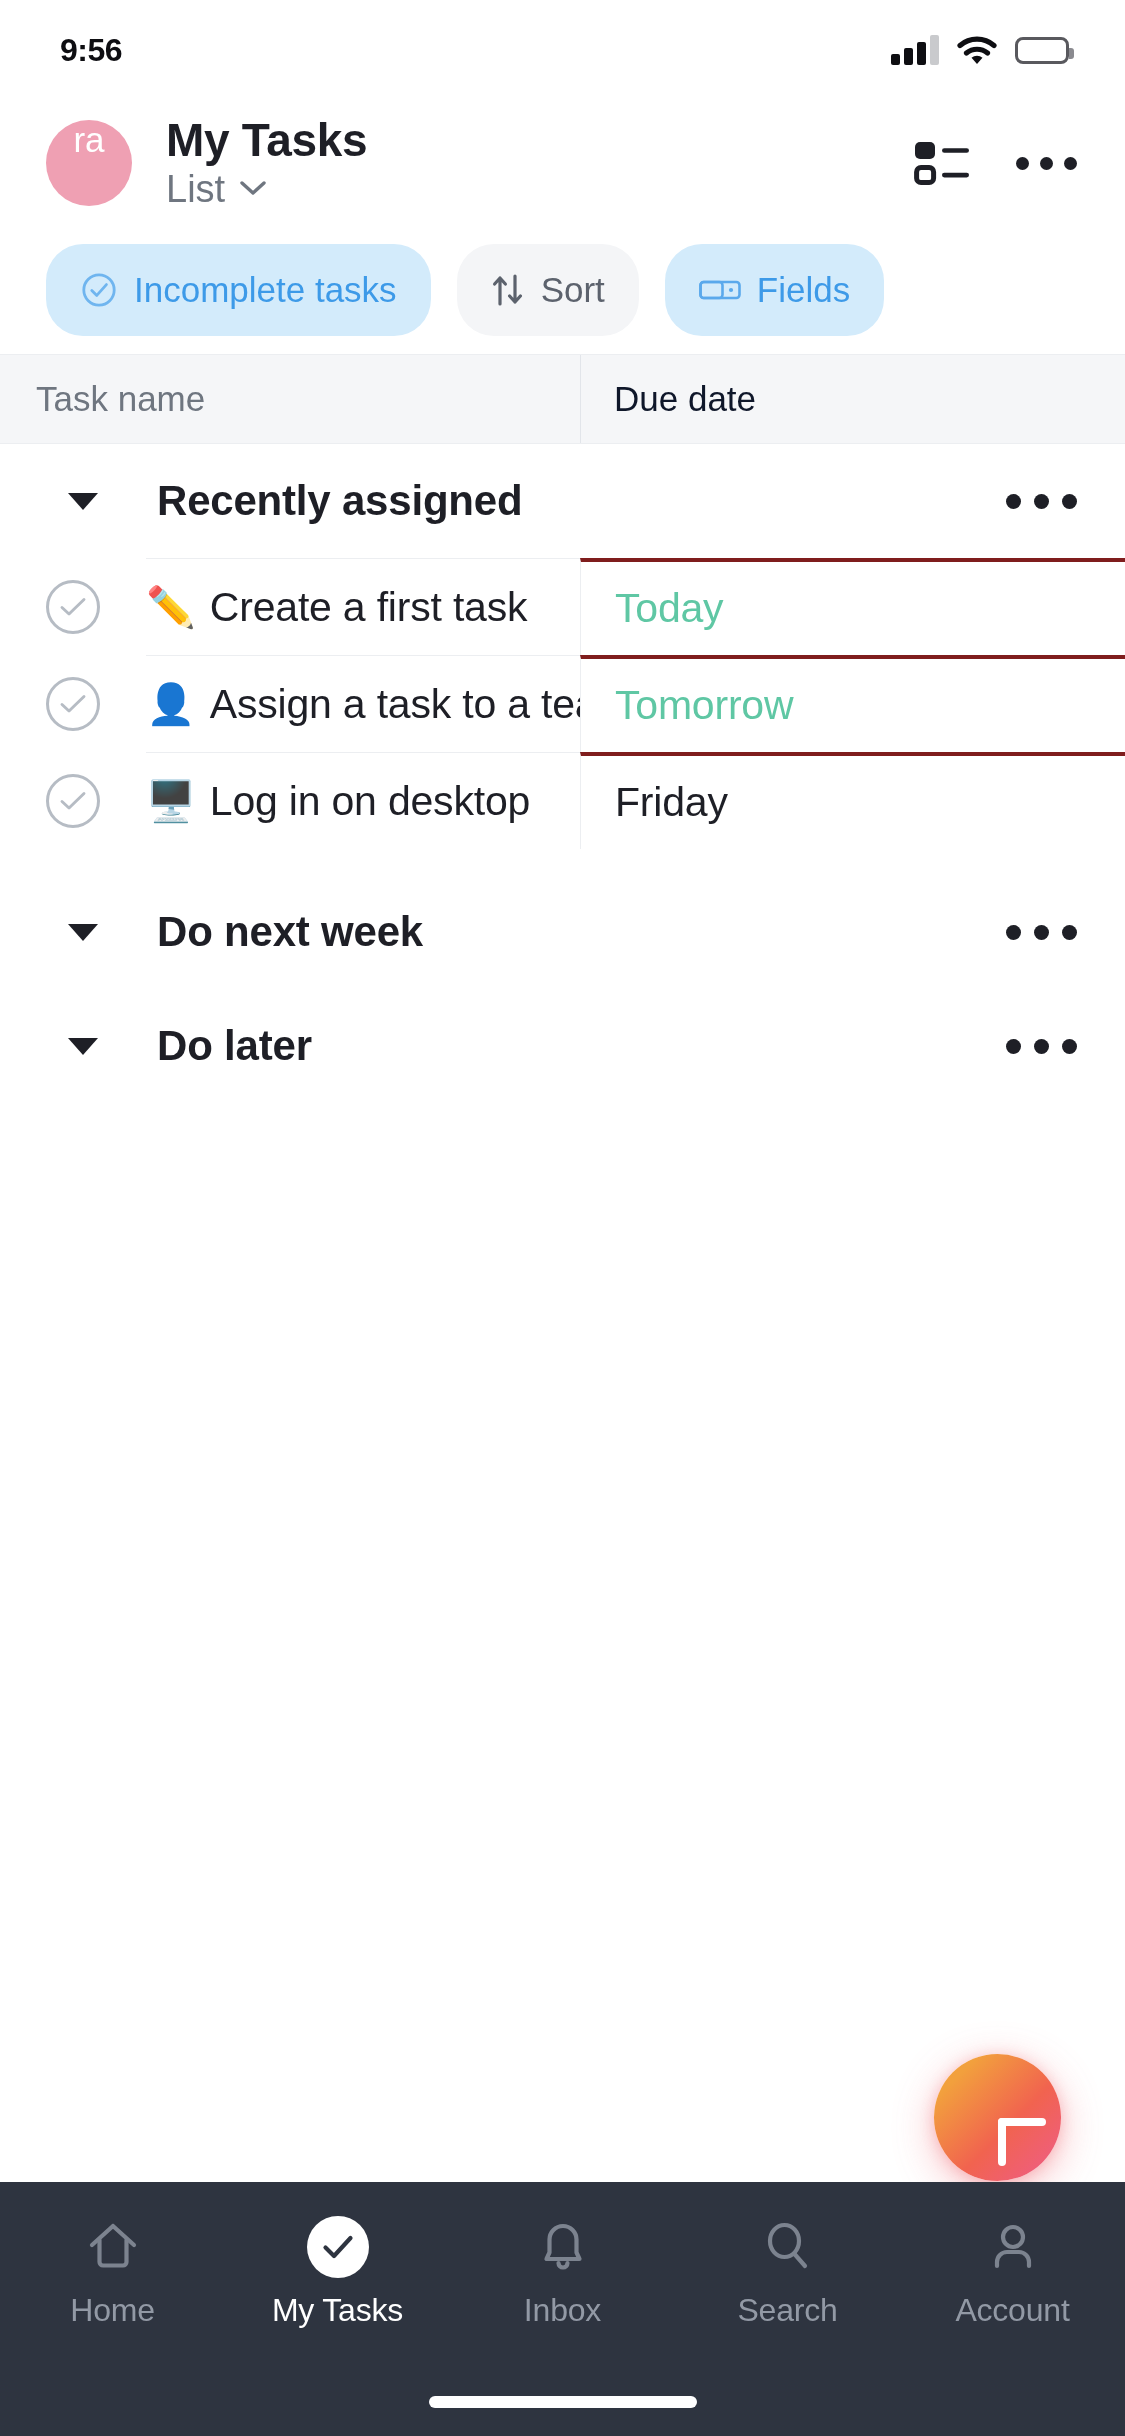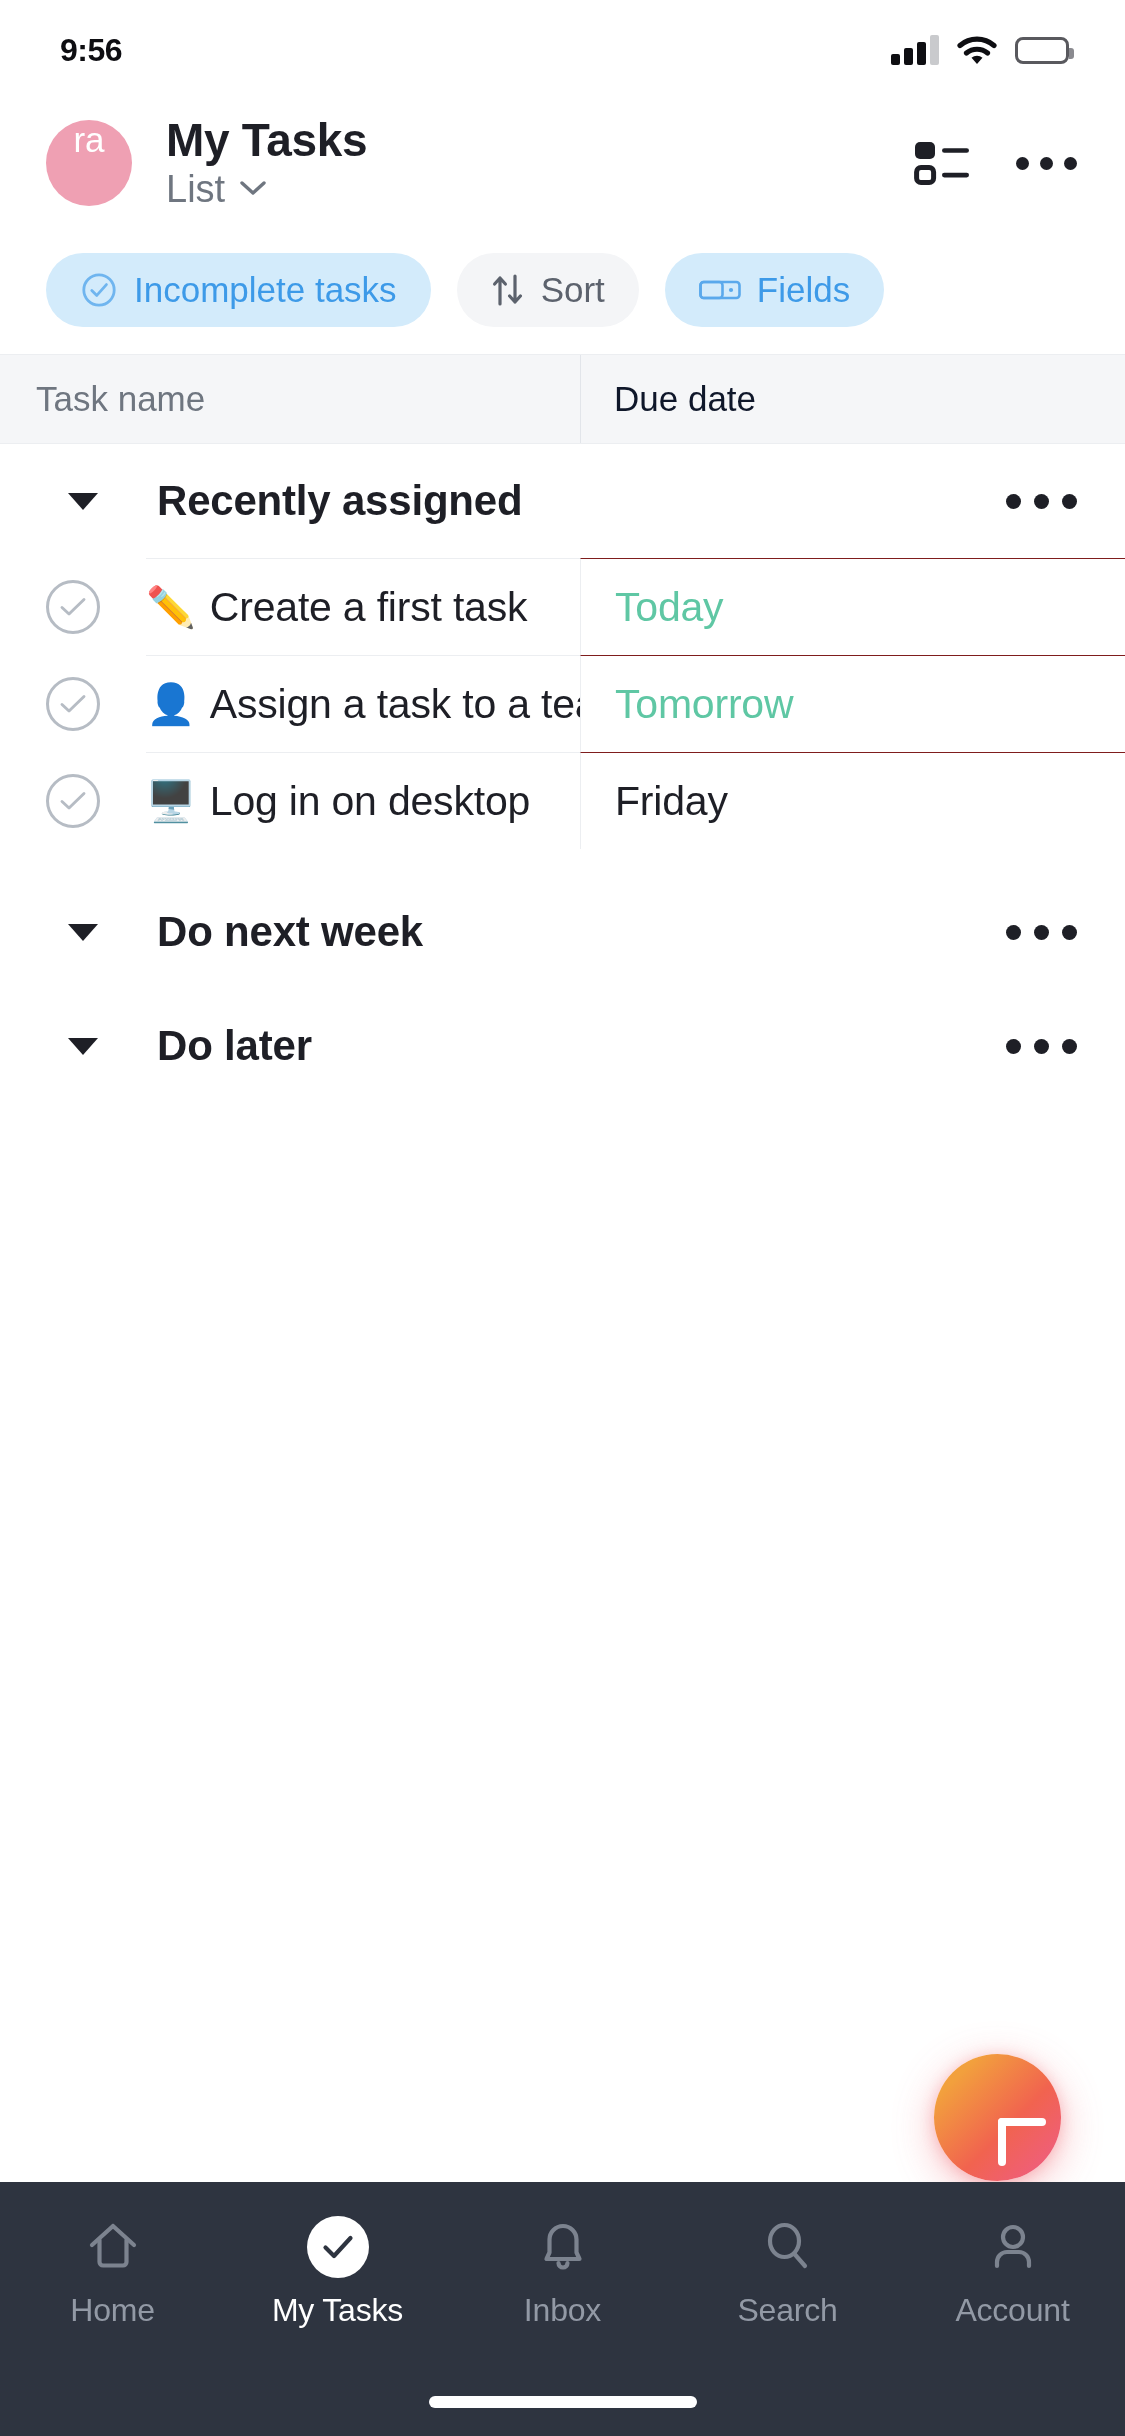--- a/index.html
+++ b/index.html
@@ -72,21 +72,21 @@
   .kebab { display: flex; align-items: center; gap: 11px; }
   .kebab i { width: 13px; height: 13px; border-radius: 50%; background: #1e1f26; display: block; }
 
   
   .chips {
     flex: 0 0 128px;
     display: flex; align-items: center; gap: 26px;
     padding: 0 46px;
   }
   .chip {
-    height: 74px; border-radius: 37px;
+    height: 92px; border-radius: 37px;
     display: flex; align-items: center; gap: 16px;
     padding: 0 34px;
     font-size: 35px;
   }
   .chip.active { background: #d3ebfb; color: #3d9ae8; }
   .chip.plain { background: #f4f5f7; color: #5c626d; }
   .chip-icon { display: flex; align-items: center; }
 
   
   .table-head {
@@ -146,21 +146,21 @@
     overflow: hidden;
   }
   .task-emoji { font-size: 40px; line-height: 1; flex: 0 0 auto; }
   .task-label {
     font-size: 41px; color: #1e1f26; letter-spacing: -0.2px; white-space: nowrap;
   }
   .task-date-cell {
     flex: 1 1 auto;
     display: flex; align-items: center;
     padding-left: 34px;
-    border-top: 1px solid #7f1d1d;
+    border-top: 4px solid #7f1d1d;
     border-left: 1px solid #eceef1;
     overflow: hidden;
   }
   .task-date { font-size: 41px; white-space: nowrap; letter-spacing: -0.2px; }
   .task-date.due-soon { color: #5fc7a4; }
   .task-date.due-normal { color: #1e1f26; }
   .task-row:last-of-type .task-name-cell { border-bottom: 1px solid #eceef1; }
   .task-row:last-of-type .task-date-cell { border-bottom: 1px solid #eceef1; }
 
   .spacer-gap { height: 26px; }

